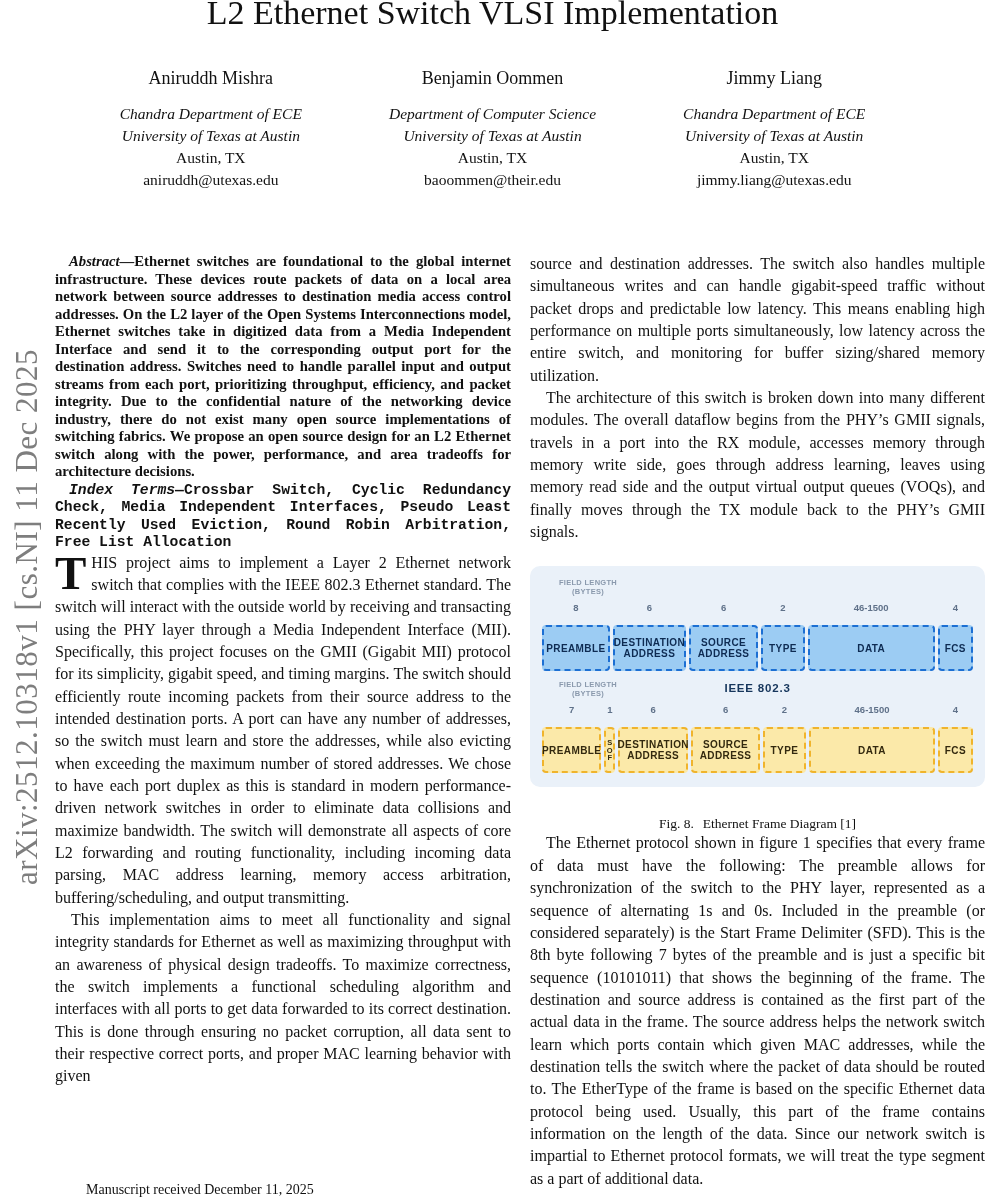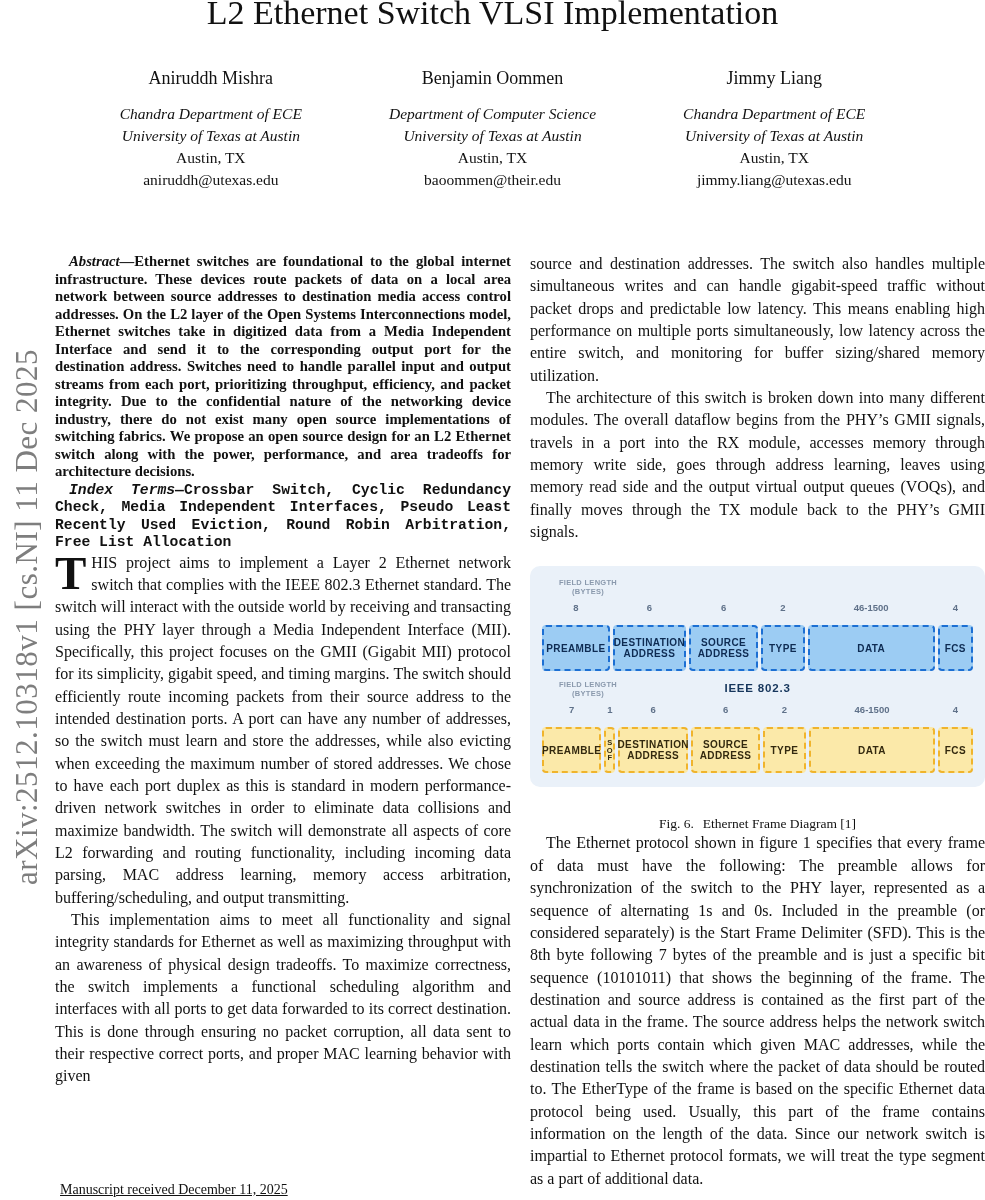--- a/index.html
+++ b/index.html
@@ -28,21 +28,21 @@
   .abstract,.index-terms{font-size:14.7px;line-height:17.5px;font-weight:bold;margin:0;}
   .index-terms{margin-top:1px;font-family:Liberation Mono, monospace;}
   .lead{font-style:italic;}
   .abstract .first-indent,.index-terms .first-indent{display:inline-block;width:14px;}
   .sec-heading{text-align:center;font-variant:small-caps;font-size:17px;
                font-weight:normal;margin:15px 0 11px 0;letter-spacing:.5px;}
   .body-p{font-size:16px;line-height:22.35px;margin:0;}
   .body-p.indent{text-indent:16px;}
   .dropcap{float:left;font-size:47px;line-height:38px;font-weight:bold;
            padding:2px 5px 0 0;}
-  .footnote{position:absolute;left:60px;top:1182px;font-size:14px;text-decoration:underline;}
+  .footnote{position:absolute;left:86px;top:1182px;font-size:14px;}
 
   
   .figure-panel{margin-top:23px;background:#eaf1f9;border-radius:10px;
                 padding:12px 12px 14px 12px;box-sizing:border-box;
                 font-family:"Liberation Sans", sans-serif;}
   .frame{margin-bottom:9px;}
   .frame:last-child{margin-bottom:0;}
   .frame-head{position:relative;height:24px;}
   .frame-title{position:absolute;left:0;right:0;top:2px;text-align:center;
                font-size:11.5px;font-weight:bold;color:#16365c;letter-spacing:.8px;}
@@ -178,20 +178,20 @@
               <div class="box" style="background: rgb(251, 233, 169); border-color: rgb(240, 180, 44); color: rgb(51, 41, 15);">DATA</div>
             </div>
             <div class="seg" style="flex-grow: 8.5; flex-basis: 0px;">
               <div class="bytes" style="color: rgb(95, 113, 137);">4</div>
               <div class="box" style="background: rgb(251, 233, 169); border-color: rgb(240, 180, 44); color: rgb(51, 41, 15);">FCS</div>
             </div>
           </div>
         </div>
       </div>
 
-    <p class="fig-caption"><span>Fig. 6.</span><span class="cap-text">Ethernet Frame Diagram [1]</span></p>
+    <p class="fig-caption"><span>Fig. 8.</span><span class="cap-text">Ethernet Frame Diagram [1]</span></p>
 
     <p class="body-p indent">The Ethernet protocol shown in figure 1 specifies that every frame of data must have the following: The preamble allows for synchronization of the switch to the PHY layer, represented as a sequence of alternating 1s and 0s. Included in the preamble (or considered separately) is the Start Frame Delimiter (SFD). This is the 8th byte following 7 bytes of the preamble and is just a specific bit sequence (10101011) that shows the beginning of the frame. The destination and source address is contained as the first part of the actual data in the frame. The source address helps the network switch learn which ports contain which given MAC addresses, while the destination tells the switch where the packet of data should be routed to. The EtherType of the frame is based on the specific Ethernet data protocol being used. Usually, this part of the frame contains information on the length of the data. Since our network switch is impartial to Ethernet protocol formats, we will treat the type segment as a part of additional data.</p>
   </div>
 
   <div class="footnote">Manuscript received December 11, 2025</div>
 
 </div>
 
 </body></html>

